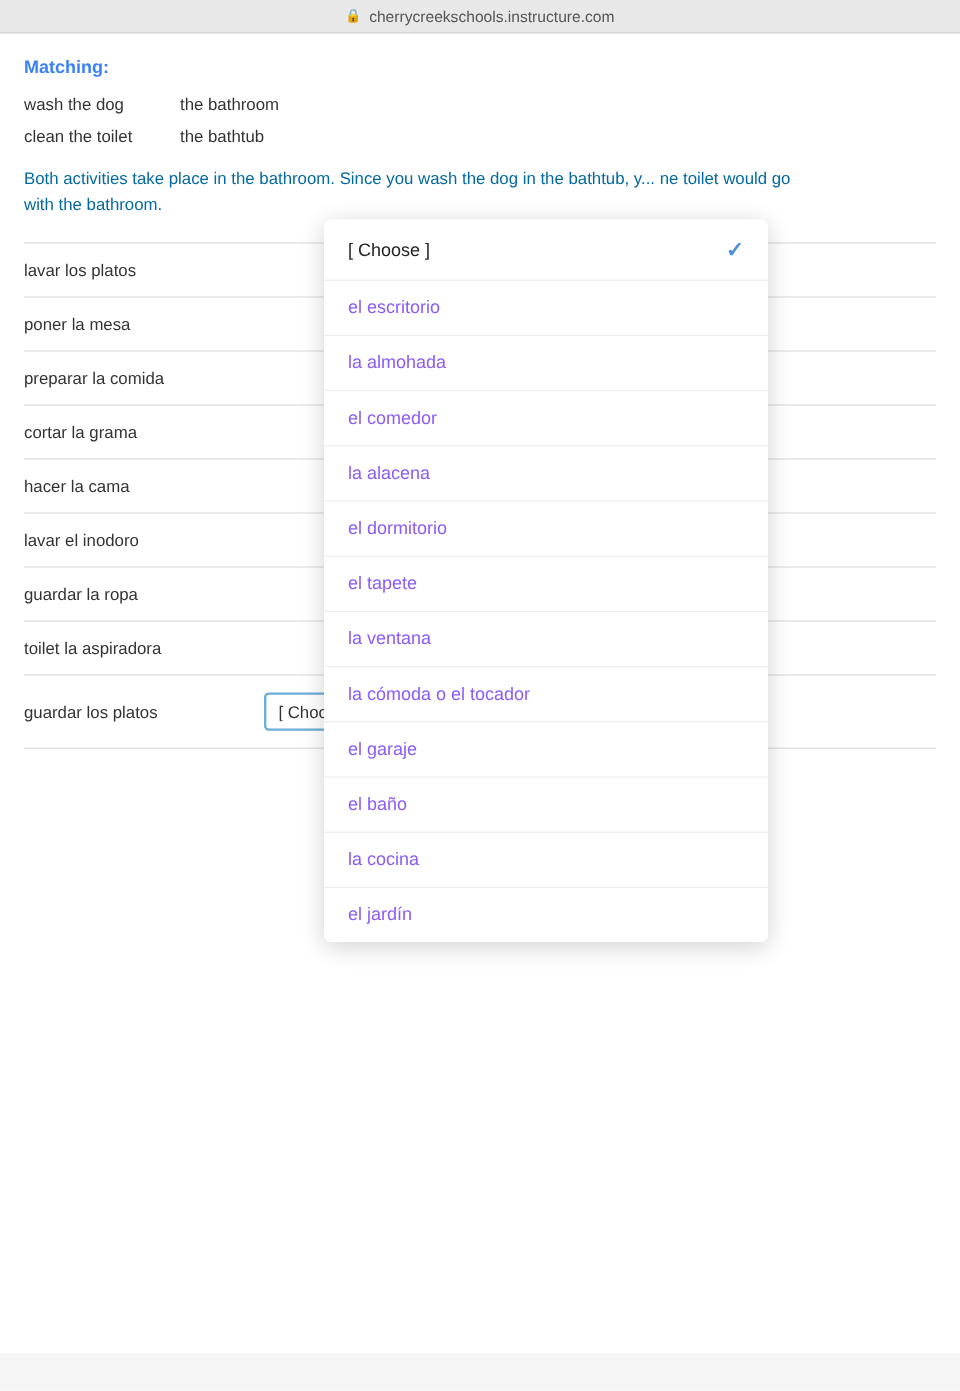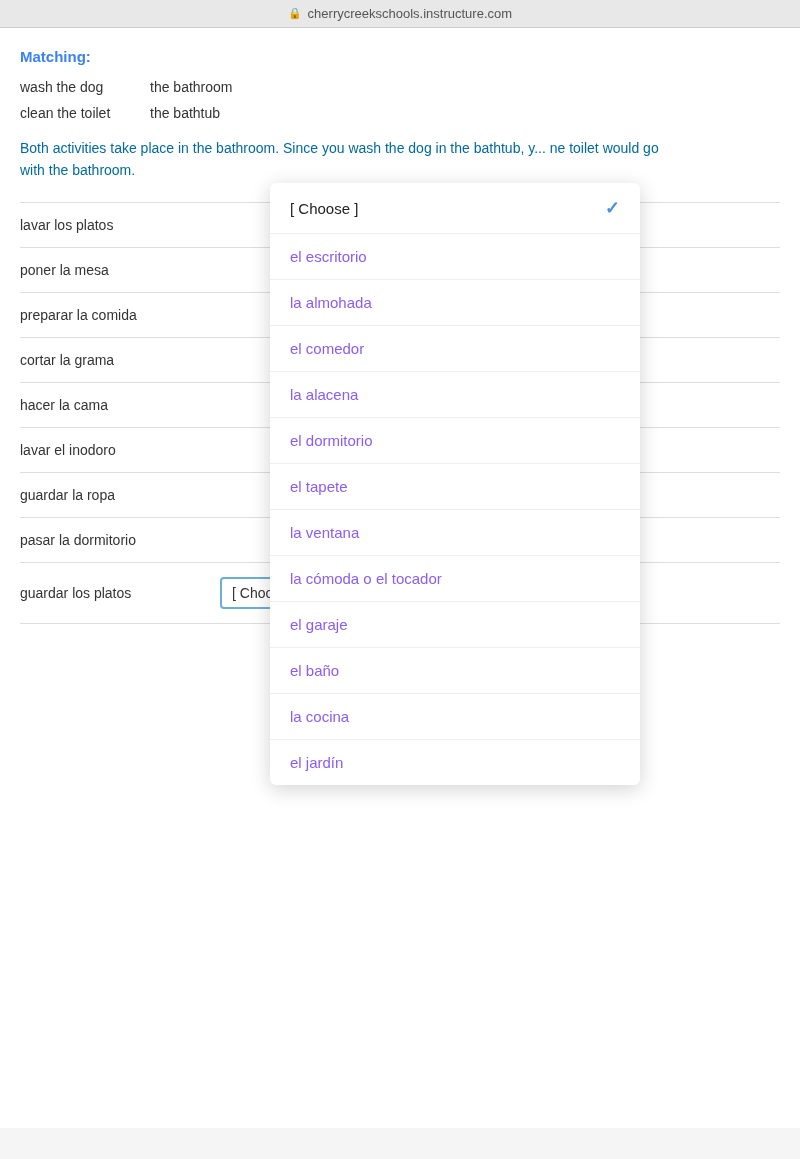--- a/index.html
+++ b/index.html
@@ -181,21 +181,21 @@
     <div class="task-row">
       <span class="task-label">hacer la cama</span>
     </div>
     <div class="task-row">
       <span class="task-label">lavar el inodoro</span>
     </div>
     <div class="task-row">
       <span class="task-label">guardar la ropa</span>
     </div>
     <div class="task-row">
-      <span class="task-label">pasar la dormitorio</span>
+      <span class="task-label">toilet la aspiradora</span>
     </div>
     <div class="task-row">
       <span class="task-label">guardar los platos</span>
       <div class="select-wrapper">
         <select class="task-select">
           <option>[ Choose ]</option>
           <option>el escritorio</option>
           <option>la almohada</option>
           <option>el comedor</option>
           <option>la alacena</option>

